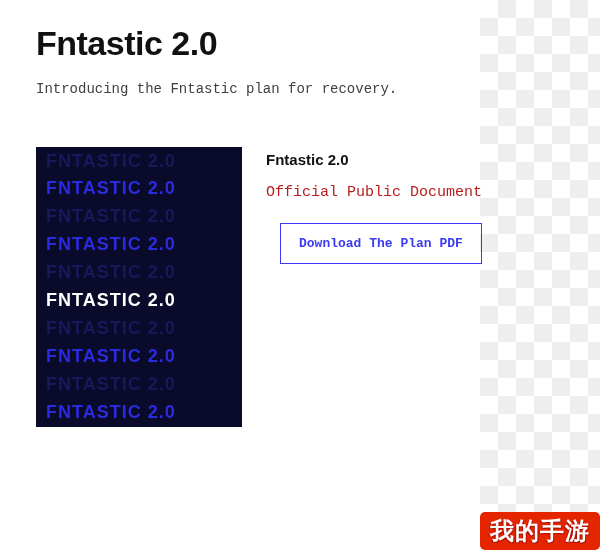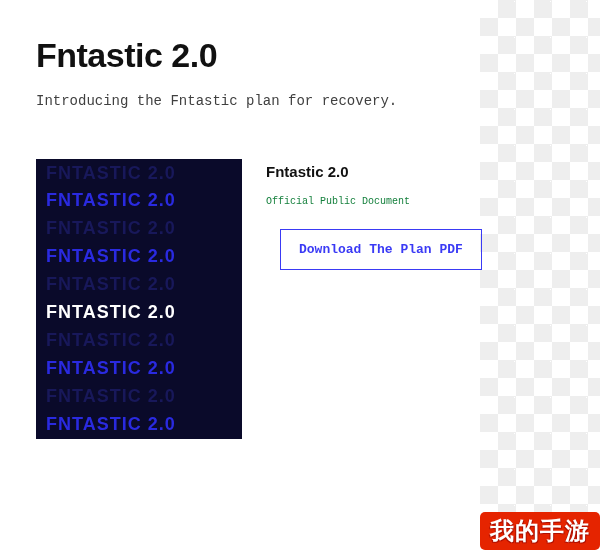--- a/index.html
+++ b/index.html
@@ -21,21 +21,21 @@
         linear-gradient(45deg, #e8e8e8 25%, transparent 25%),
         linear-gradient(-45deg, #e8e8e8 25%, transparent 25%),
         linear-gradient(45deg, transparent 75%, #e8e8e8 75%),
         linear-gradient(-45deg, transparent 75%, #e8e8e8 75%);
       background-size: 36px 36px;
       background-position: 0 0, 0 18px, 18px -18px, -18px 0px;
       opacity: 0.7;
     }
     .content {
       position: relative;
-      padding: 36px 36px 0 36px;
+      padding: 24px 36px 0 36px;
       z-index: 1;
     }
     .main-title {
       font-size: 34px;
       font-weight: 800;
       font-family: Arial, Helvetica, sans-serif;
       color: #111;
       letter-spacing: -0.5px;
       margin-bottom: 18px;
     }
@@ -75,22 +75,22 @@
       padding-top: 4px;
     }
     .doc-title {
       font-size: 15px;
       font-weight: 800;
       font-family: Arial, Helvetica, sans-serif;
       color: #111;
       margin-bottom: 16px;
     }
     .doc-sub {
-      font-size: 10px;
-      color: #15803d;
+      font-size: 15px;
+      color: #b91c1c;
       font-family: 'Courier New', Courier, monospace;
       margin-bottom: 22px;
     }
     .download-btn {
       display: inline-block;
       border: 1px solid #3a3af5;
       color: #3a3af5;
       font-family: 'Courier New', Courier, monospace;
       font-size: 13px;
       padding: 12px 18px;

